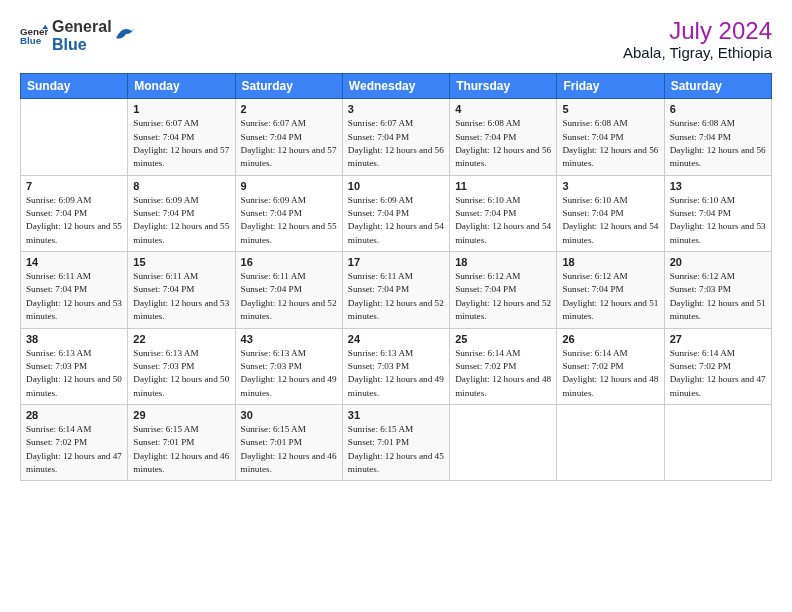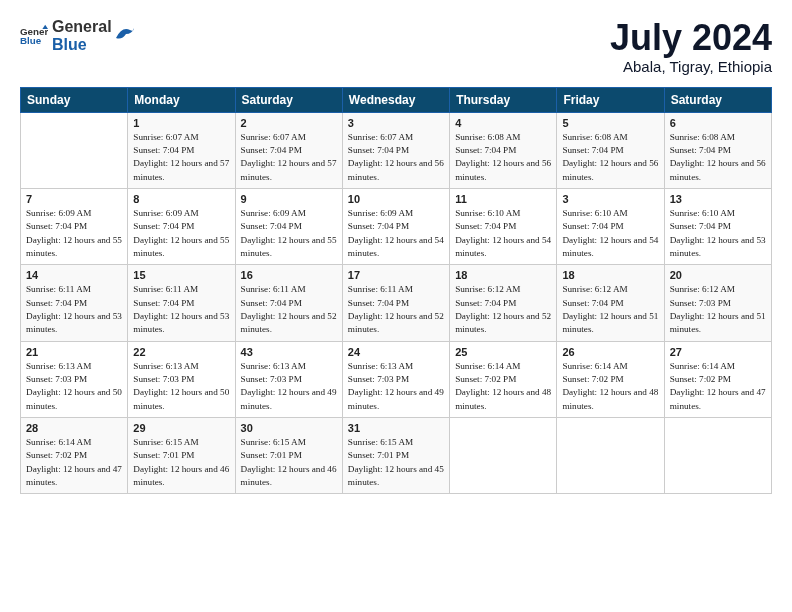--- a/index.html
+++ b/index.html
@@ -26,36 +26,36 @@
     }
     .logo-icon {
       width: 28px;
       height: 28px;
       margin-right: 4px;
     }
     .title-block {
       text-align: right;
     }
     .title-block .month-year {
-      font-size: 36px;
-      font-weight: bold;
-      color: #0f172a;
+      font-size: 24px;
+      font-weight: normal;
+      color: #a21caf;
       line-height: 1.1;
     }
     .title-block .location {
       font-size: 15px;
       color: #0f172a;
     }
     table {
       width: 100%;
       border-collapse: collapse;
       table-layout: fixed;
     }
     thead tr th {
-      background-color: #0c4a6e;
+      background-color: #3b82f6;
       color: #fff;
       font-size: 12px;
       font-weight: bold;
       padding: 5px 6px;
       text-align: left;
       border: 1px solid #1a5fa8;
     }
     tbody tr td {
       border: 1px solid #ccc;
       vertical-align: top;
@@ -144,21 +144,21 @@
         <tr>
           <td><span class="day-num">14</span><span class="cell-text">Sunrise: 6:11 AM<br>Sunset: 7:04 PM<br>Daylight: 12 hours and 53 minutes.</span></td>
           <td><span class="day-num">15</span><span class="cell-text">Sunrise: 6:11 AM<br>Sunset: 7:04 PM<br>Daylight: 12 hours and 53 minutes.</span></td>
           <td><span class="day-num">16</span><span class="cell-text">Sunrise: 6:11 AM<br>Sunset: 7:04 PM<br>Daylight: 12 hours and 52 minutes.</span></td>
           <td><span class="day-num">17</span><span class="cell-text">Sunrise: 6:11 AM<br>Sunset: 7:04 PM<br>Daylight: 12 hours and 52 minutes.</span></td>
           <td><span class="day-num">18</span><span class="cell-text">Sunrise: 6:12 AM<br>Sunset: 7:04 PM<br>Daylight: 12 hours and 52 minutes.</span></td>
           <td><span class="day-num">18</span><span class="cell-text">Sunrise: 6:12 AM<br>Sunset: 7:04 PM<br>Daylight: 12 hours and 51 minutes.</span></td>
           <td><span class="day-num">20</span><span class="cell-text">Sunrise: 6:12 AM<br>Sunset: 7:03 PM<br>Daylight: 12 hours and 51 minutes.</span></td>
         </tr>
         <tr>
-          <td><span class="day-num">21</span><span class="cell-text">Sunrise: 6:13 AM<br>Sunset: 7:03 PM<br>Daylight: 12 hours and 50 minutes.</span></td>
+          <td><span class="day-num">38</span><span class="cell-text">Sunrise: 6:13 AM<br>Sunset: 7:03 PM<br>Daylight: 12 hours and 50 minutes.</span></td>
           <td><span class="day-num">22</span><span class="cell-text">Sunrise: 6:13 AM<br>Sunset: 7:03 PM<br>Daylight: 12 hours and 50 minutes.</span></td>
           <td><span class="day-num">43</span><span class="cell-text">Sunrise: 6:13 AM<br>Sunset: 7:03 PM<br>Daylight: 12 hours and 49 minutes.</span></td>
           <td><span class="day-num">24</span><span class="cell-text">Sunrise: 6:13 AM<br>Sunset: 7:03 PM<br>Daylight: 12 hours and 49 minutes.</span></td>
           <td><span class="day-num">25</span><span class="cell-text">Sunrise: 6:14 AM<br>Sunset: 7:02 PM<br>Daylight: 12 hours and 48 minutes.</span></td>
           <td><span class="day-num">26</span><span class="cell-text">Sunrise: 6:14 AM<br>Sunset: 7:02 PM<br>Daylight: 12 hours and 48 minutes.</span></td>
           <td><span class="day-num">27</span><span class="cell-text">Sunrise: 6:14 AM<br>Sunset: 7:02 PM<br>Daylight: 12 hours and 47 minutes.</span></td>
         </tr>
         <tr>
           <td><span class="day-num">28</span><span class="cell-text">Sunrise: 6:14 AM<br>Sunset: 7:02 PM<br>Daylight: 12 hours and 47 minutes.</span></td>
           <td><span class="day-num">29</span><span class="cell-text">Sunrise: 6:15 AM<br>Sunset: 7:01 PM<br>Daylight: 12 hours and 46 minutes.</span></td>

